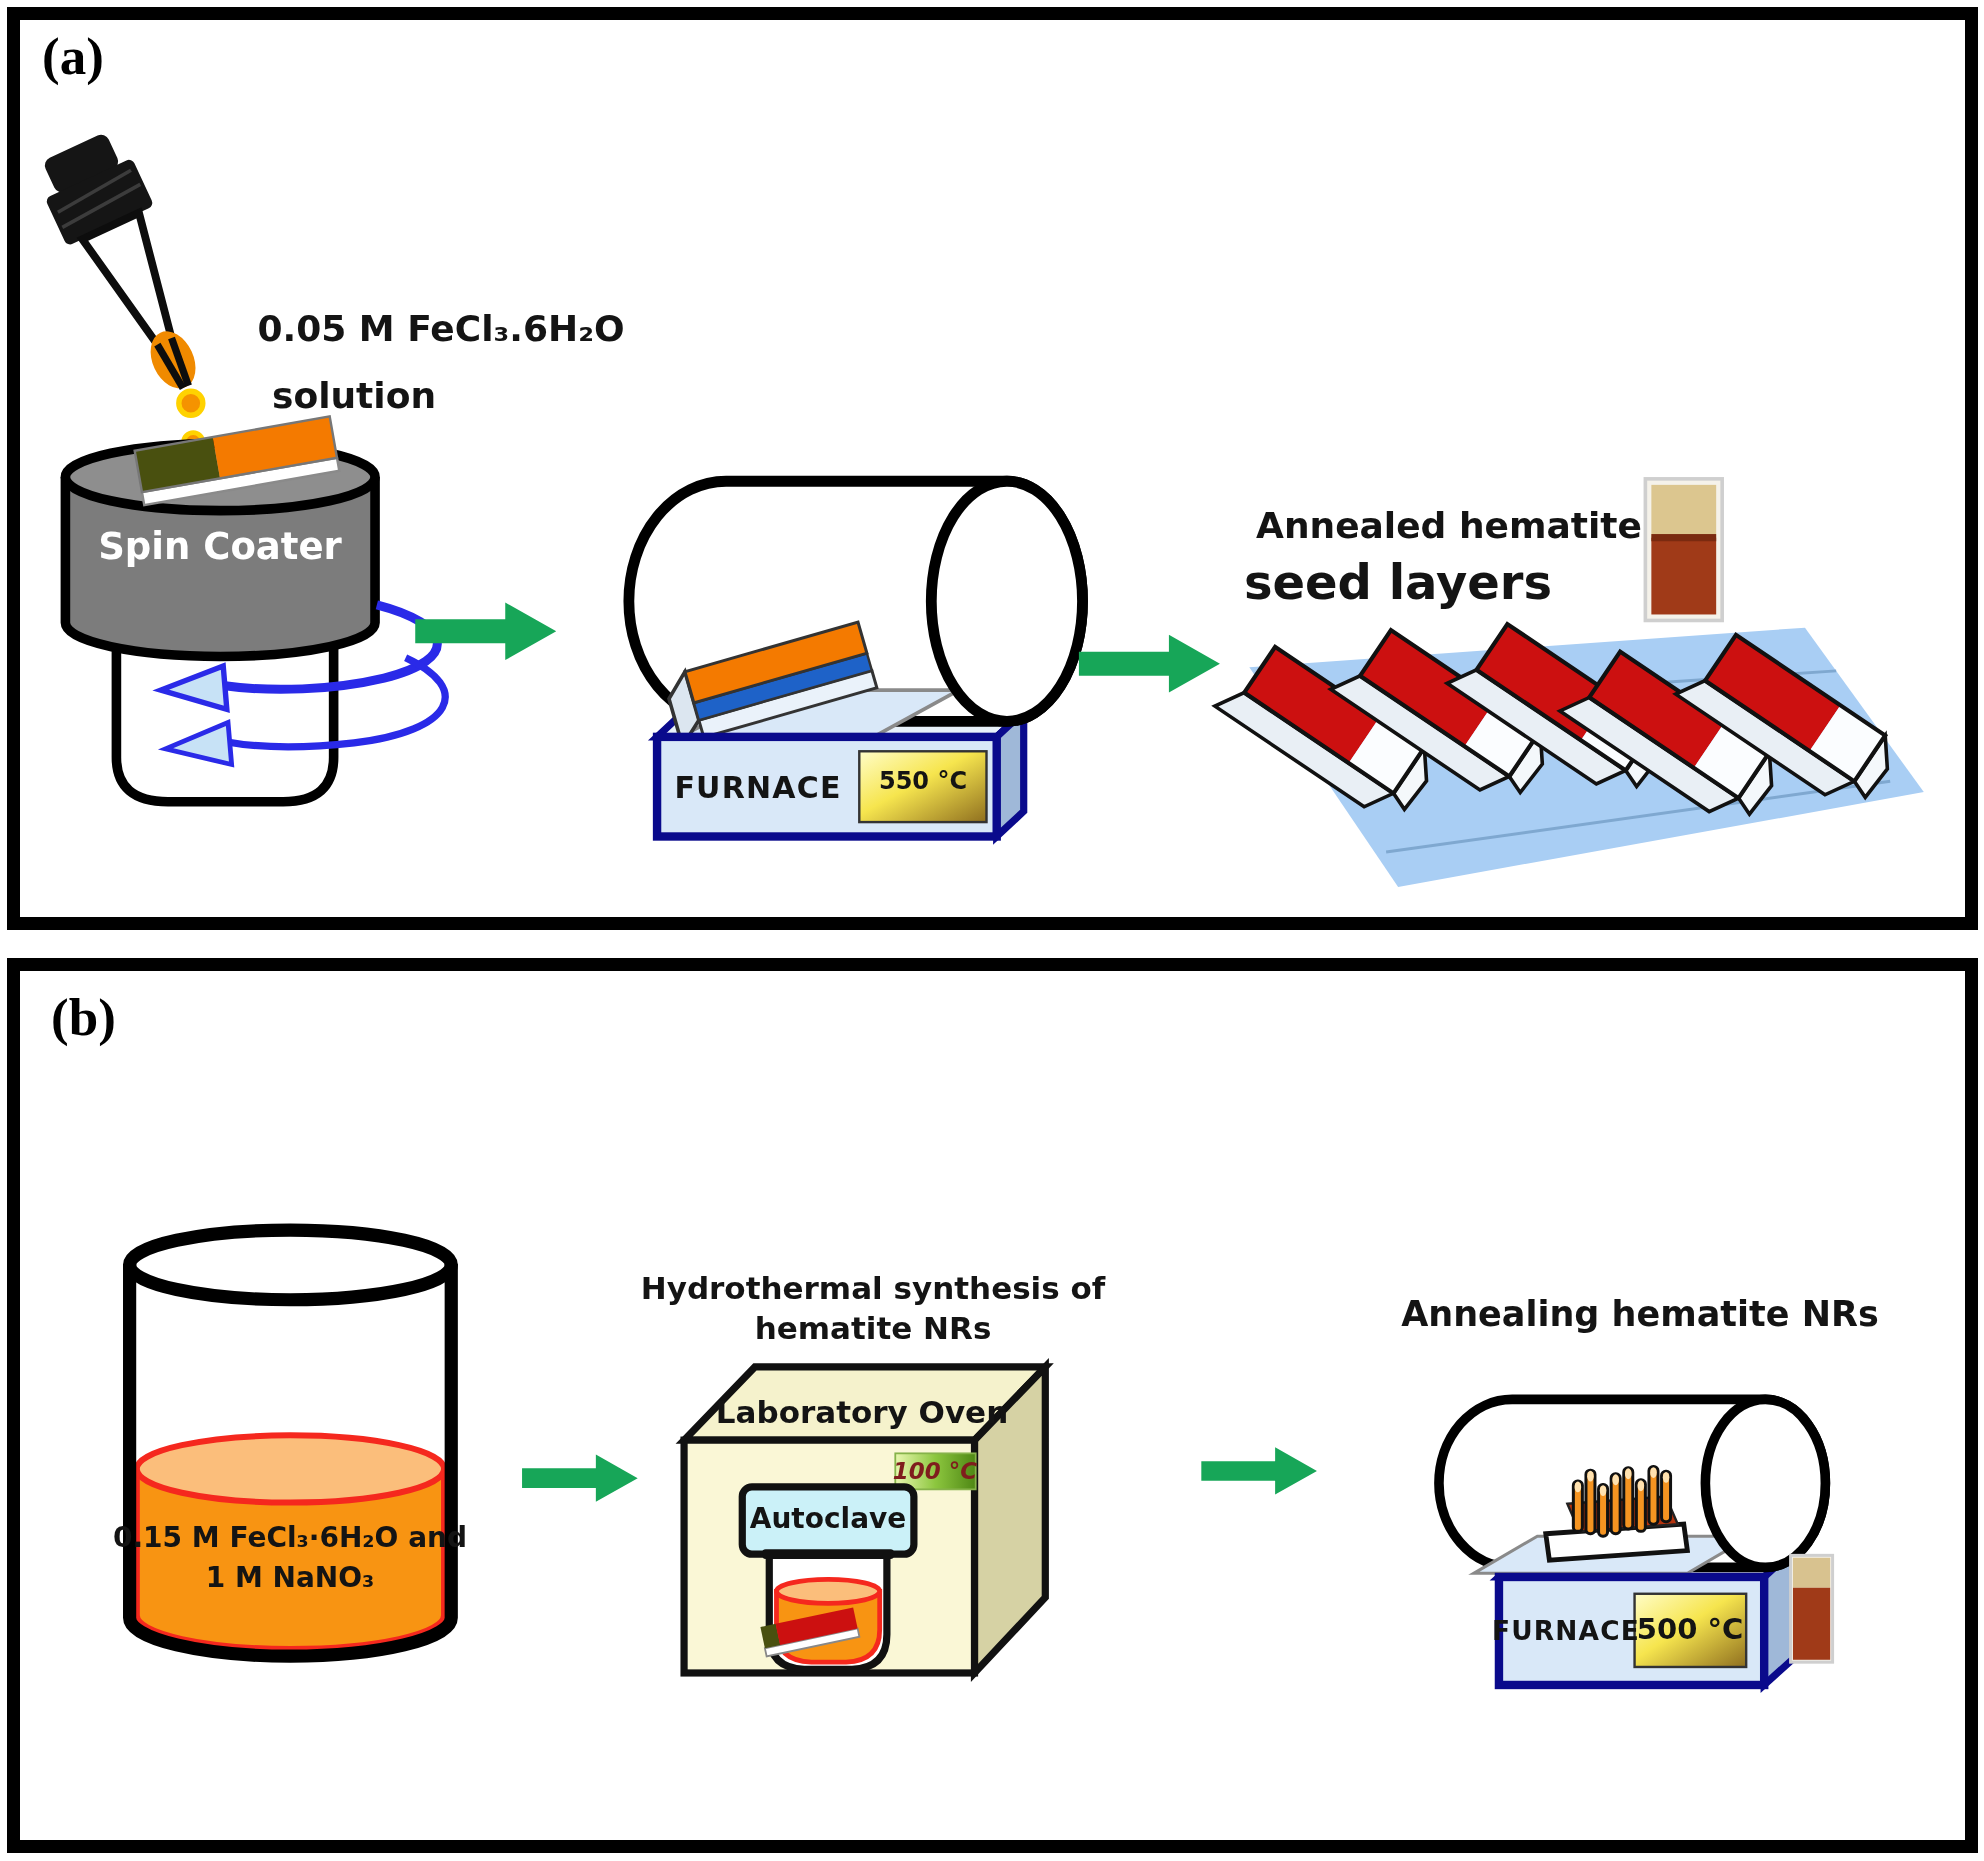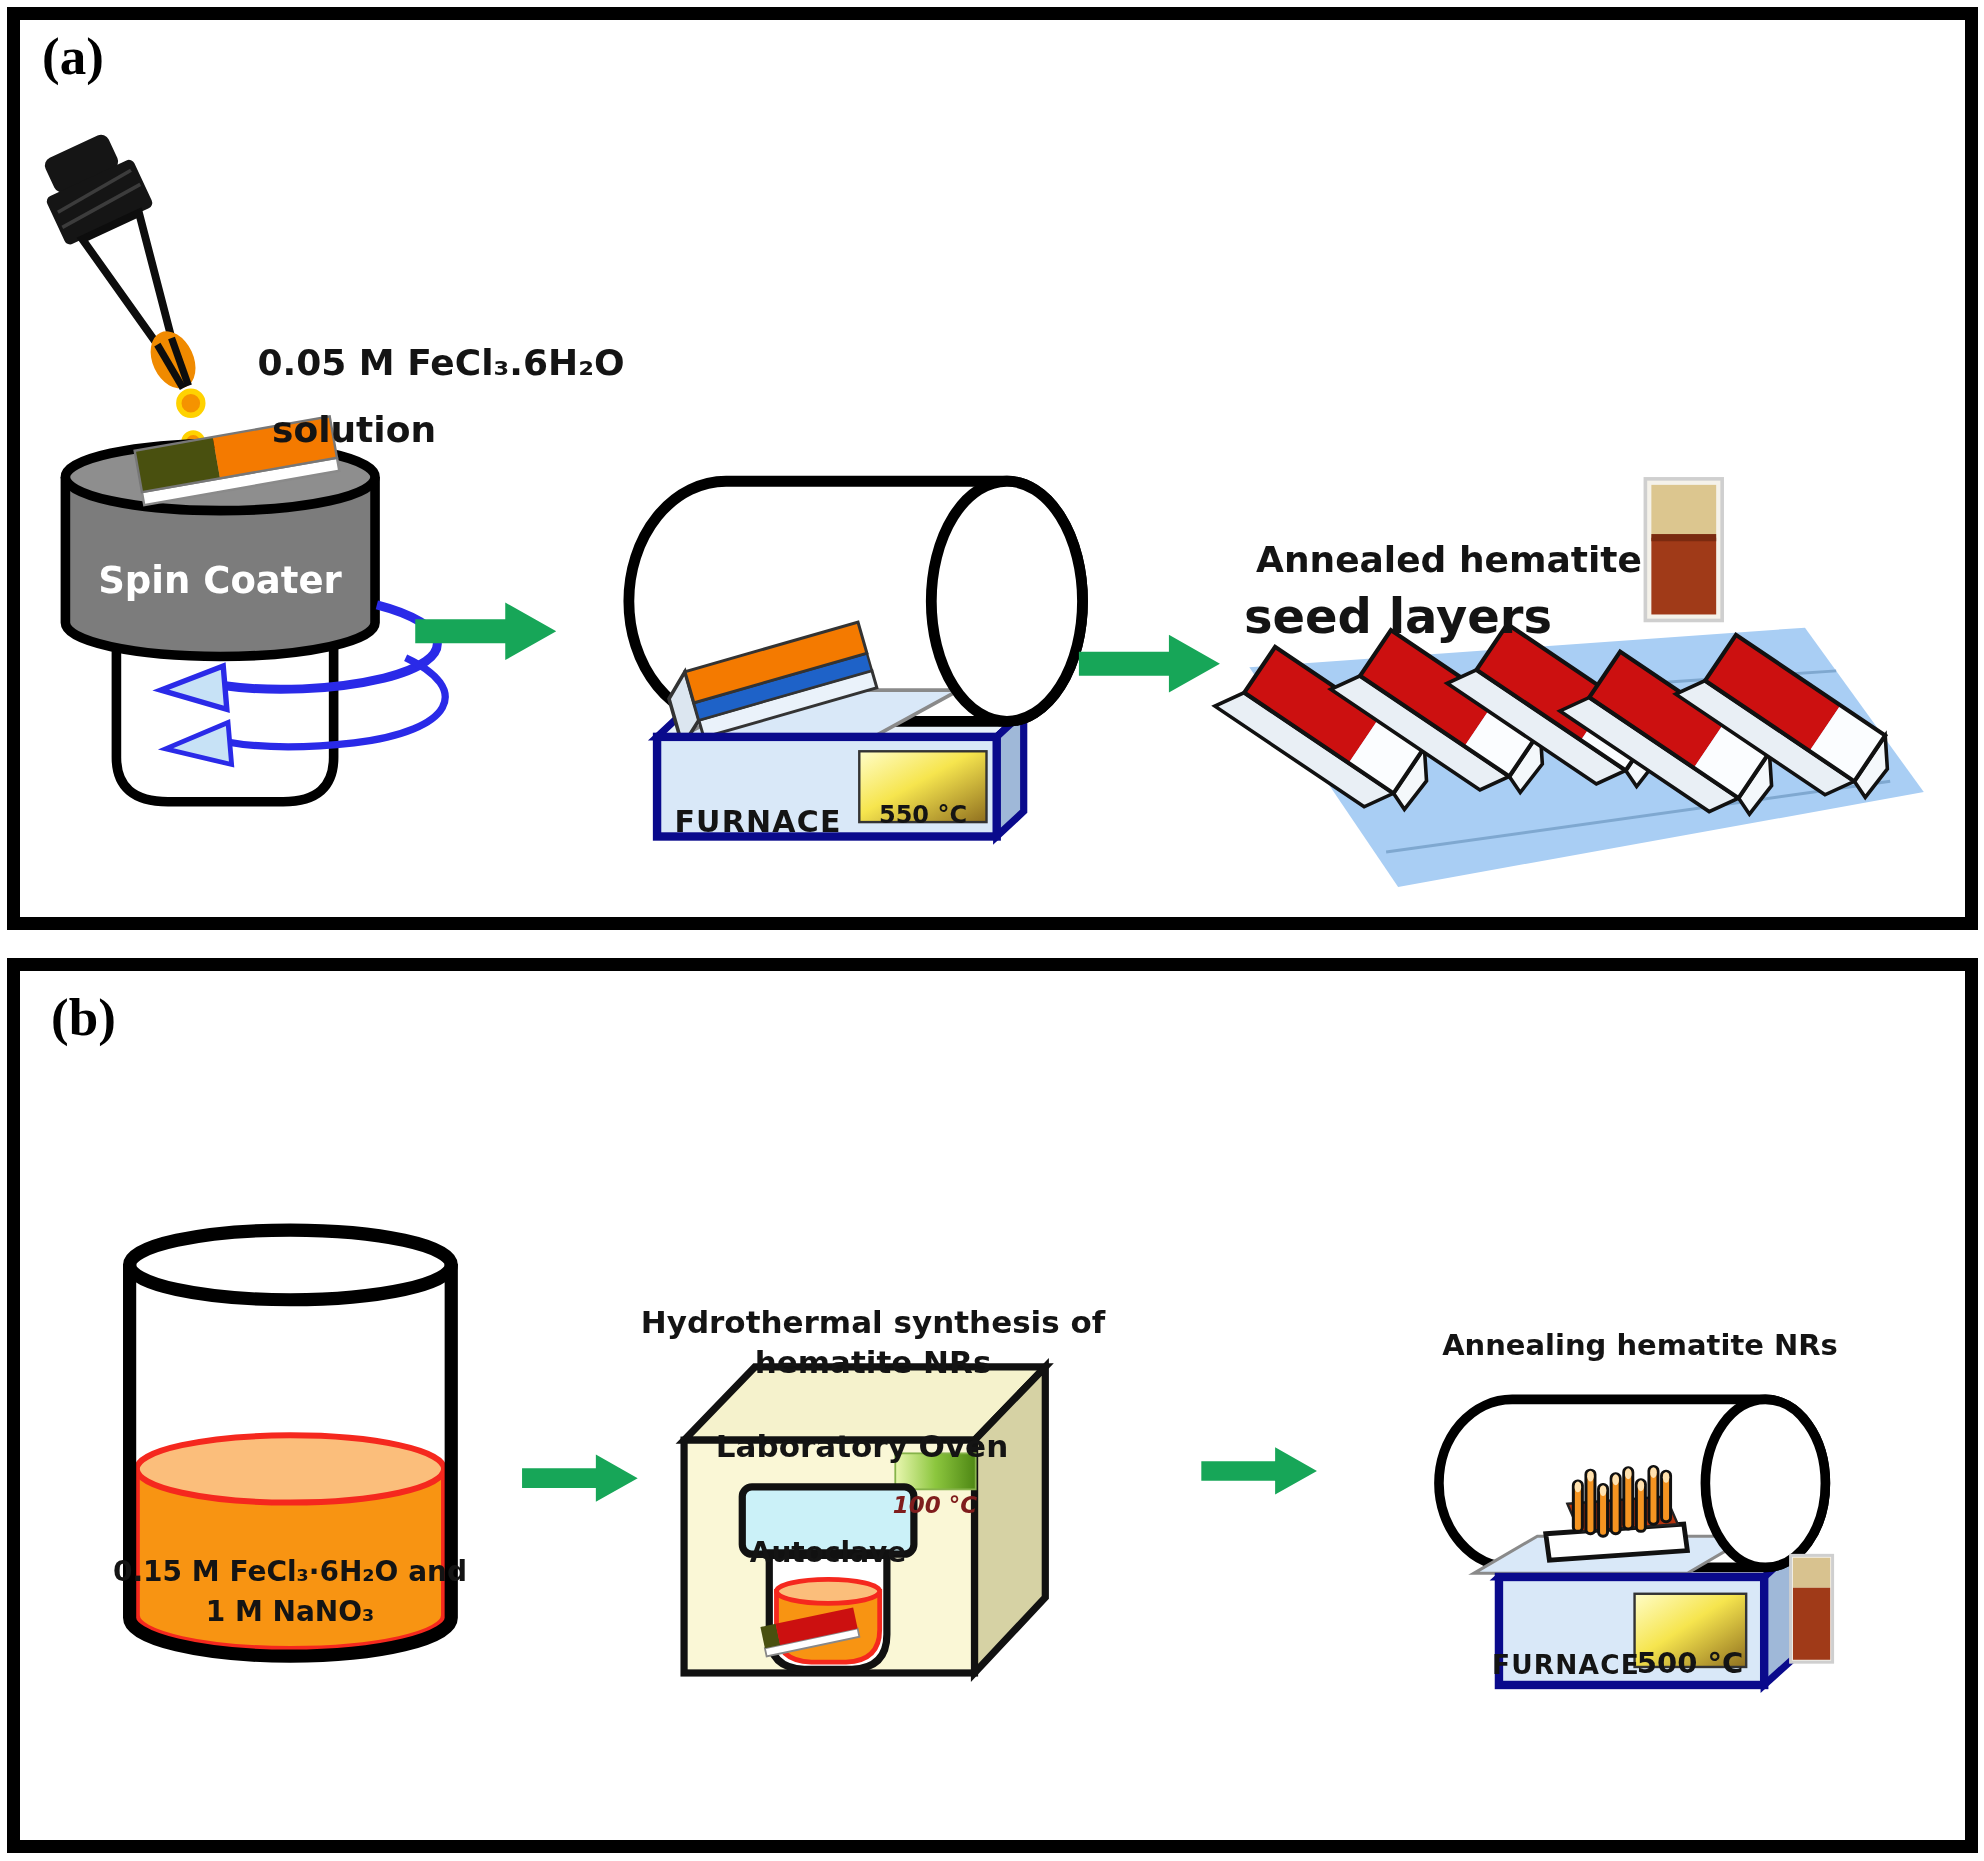--- a/index.html
+++ b/index.html
@@ -3,21 +3,21 @@
 <meta charset="utf-8">
 <style>
   html,body{margin:0;padding:0;background:#fff;width:1985px;height:1862px;overflow:hidden;
             font-family:"DejaVu Sans","Liberation Sans",sans-serif;}
   .stage{position:relative;width:1985px;height:1862px;background:#fff;}
   .panel{position:absolute;border:13.2px solid #000;background:#fff;box-sizing:border-box;z-index:1;}
   #panelA{left:7.2px;top:7.2px;width:1971px;height:923px;}
   #panelB{left:7.2px;top:958px;width:1971px;height:895px;}
   svg.draw{position:absolute;left:0;top:0;width:1985px;height:1862px;z-index:2;}
   .t{position:absolute;font-weight:bold;color:#141414;white-space:nowrap;z-index:3;
-     transform:translateX(-50%);line-height:1.05;text-align:center;margin-top:34px;}
+     transform:translateX(-50%);line-height:1.05;text-align:center;}
   .tl{position:absolute;font-weight:bold;color:#000;white-space:nowrap;z-index:3;line-height:1;}
   .serif{font-family:"Liberation Serif","DejaVu Serif",serif;}
   .white{color:#fff;}
   .blue-i{color:#7f1d1d;font-style:italic;}
 </style>
 </head>
 <body>
 
 <div class="stage">
 
@@ -195,18 +195,18 @@
   <div class="t" style="left:1398px;top:557px;font-size:48px;">seed layers</div>
 
   <div class="tl serif" style="left:51px;top:991px;font-size:53px;">(b)</div>
   <div class="t" style="left:290px;top:1523px;font-size:28px;">0.15 M FeCl₃·6H₂O and</div>
   <div class="t" style="left:290px;top:1563px;font-size:28px;">1 M NaNO₃</div>
   <div class="t" style="left:873px;top:1272px;font-size:31px;">Hydrothermal synthesis of</div>
   <div class="t" style="left:873px;top:1312px;font-size:31px;">hematite NRs</div>
   <div class="t" style="left:862px;top:1396px;font-size:31px;">Laboratory Oven</div>
   <div class="t blue-i" style="left:935px;top:1459px;font-size:23px;">100 °C</div>
   <div class="t" style="left:828px;top:1504px;font-size:28px;">Autoclave</div>
-  <div class="t" style="left:1640px;top:1296px;font-size:29px;">Annealing hematite NRs</div>
+  <div class="t" style="left:1640px;top:1296px;font-size:35px;">Annealing hematite NRs</div>
   <div class="t" style="left:1566px;top:1617px;font-size:26.4px;letter-spacing:1.2px;">FURNACE</div>
   <div class="t" style="left:1690px;top:1614px;font-size:29px;">500 °C</div>
 
 </div>
 
 
 </body></html>

